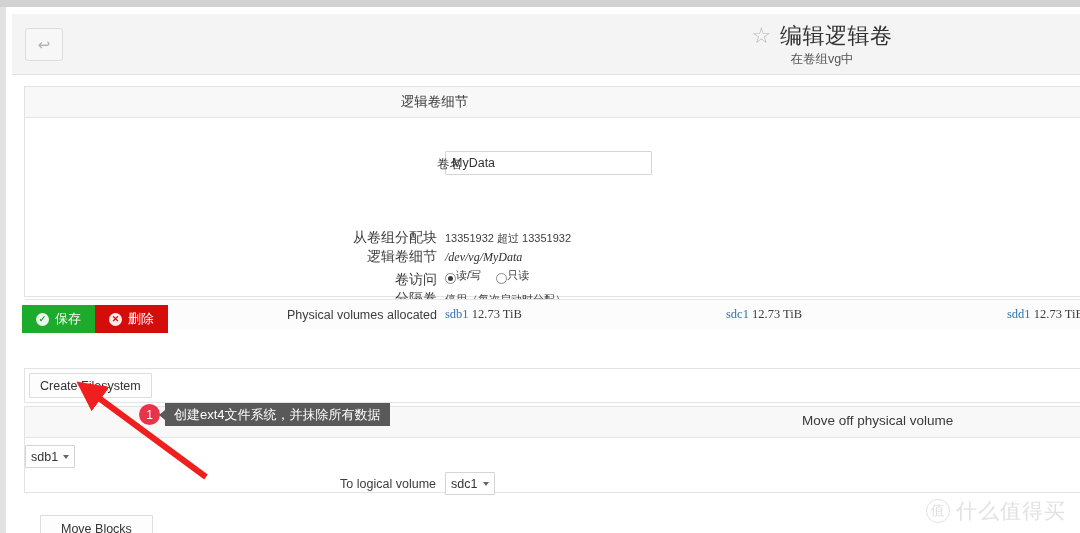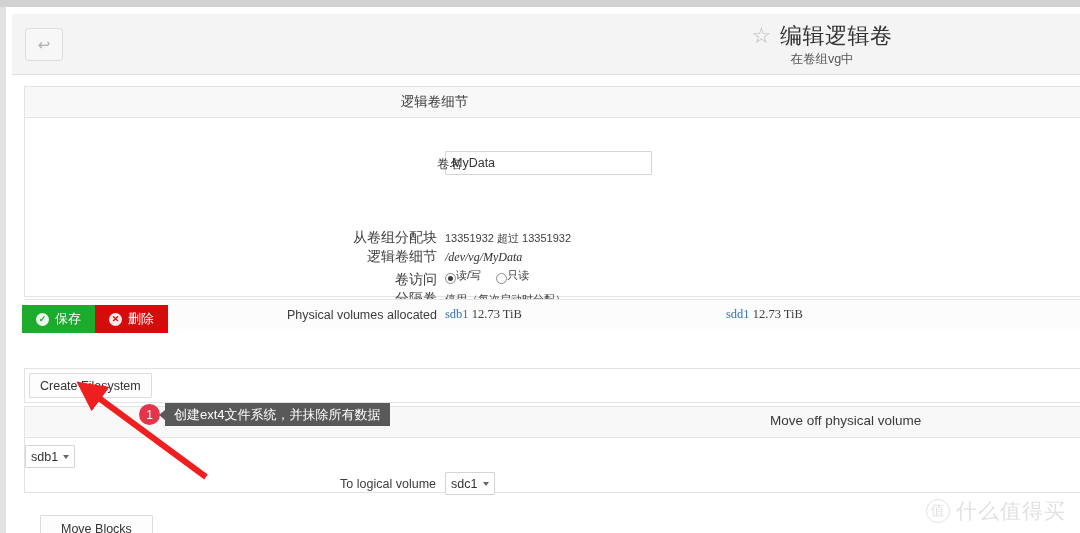--- a/index.html
+++ b/index.html
@@ -241,21 +241,21 @@
     color: #333333;
     white-space: nowrap;
   }
   
   #move-panel {
     left: 18px; top: 399px;
     width: 1608px; height: 87px;
   }
   #move-panel .panel-head { justify-content: flex-start; }
   .move-head-text {
-    position: absolute; left: 745px; top: 6px;
+    position: absolute; left: 777px; top: 6px;
     font-size: 13.5px; color: #3a3a3a;
     white-space: nowrap;
   }
   .move-body { position: relative; padding-top: 7px; }
   .mv-row {
     display: flex; align-items: center;
     margin-bottom: 4px;
   }
   .mv-label {
     width: 420px; text-align: right;
@@ -404,20 +404,24 @@
           </div>
         </div>
 
         <div class="pv-row">
           <span class="pv-label">Physical volumes allocated</span>
           <span class="pv-cell">
             <span class="pv-link">sdb1</span>
             <span>12.73 TiB</span>
           </span>
           <span class="pv-cell">
+            <span class="pv-link">sdc1</span>
+            <span>12.73 TiB</span>
+          </span>
+          <span class="pv-cell">
             <span class="pv-link">sdd1</span>
             <span>12.73 TiB</span>
           </span>
         </div>
 
       </div>
     </div>
 
     <div class="btn-bar">
       <button class="btn btn-save">

